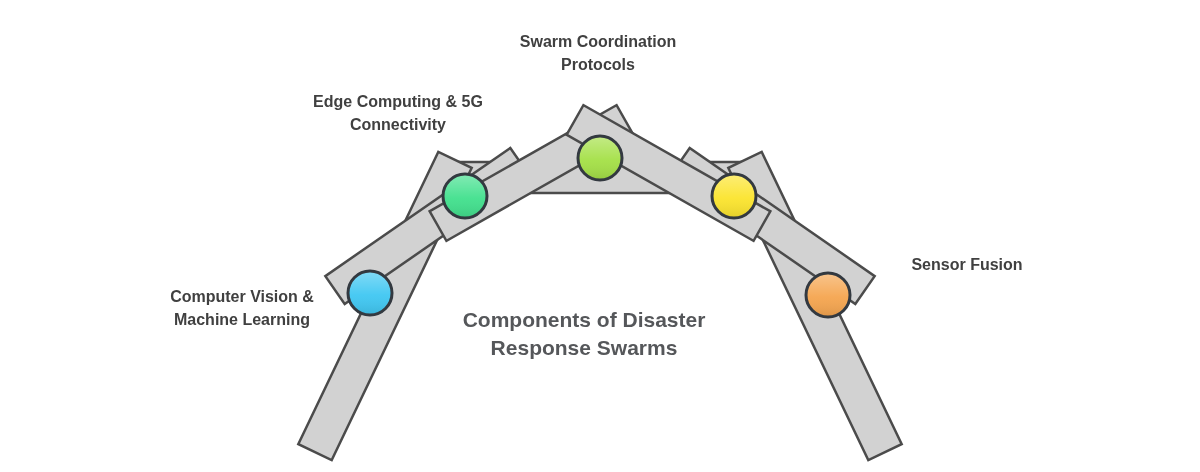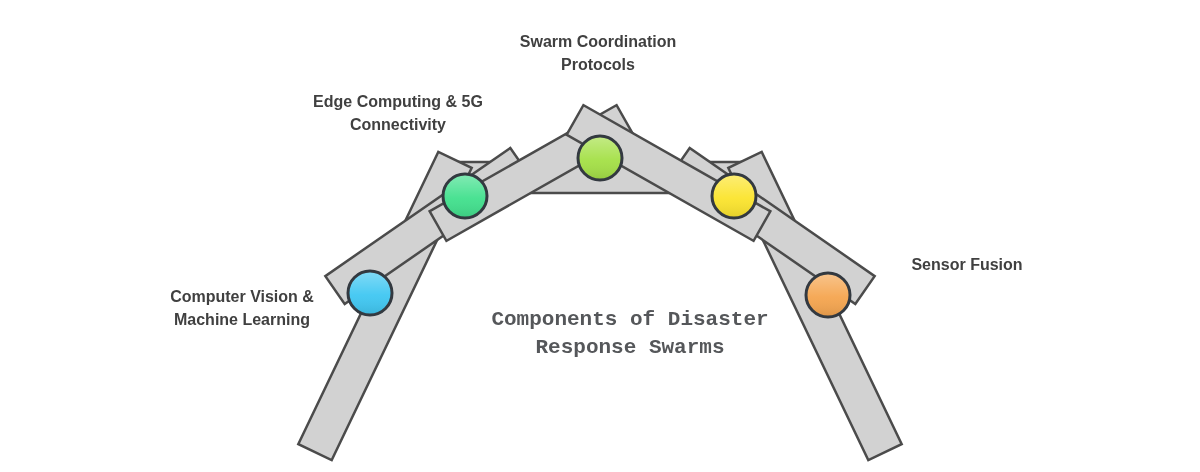--- a/index.html
+++ b/index.html
@@ -106,16 +106,16 @@
 
   <div class="label" style="left:377px; top:90px;margin-left:21px;">Edge Computing &amp; 5G
 Connectivity</div>
 
 
   <div class="label" style="left:242px; top:248px;margin-top:37px;">Computer Vision &amp;
 Machine Learning</div>
 
   <div class="label" style="left:955px; top:253px;margin-left:12px;">Sensor Fusion</div>
 
-  <div class="diagram-title" style="left:630px; top:306px;font-family:Liberation Mono, monospace;">Components of Disaster
+  <div class="diagram-title" style="left:584px; top:306px;">Components of Disaster
 Response Swarms</div>
 
 </div>
 
 </body></html>

